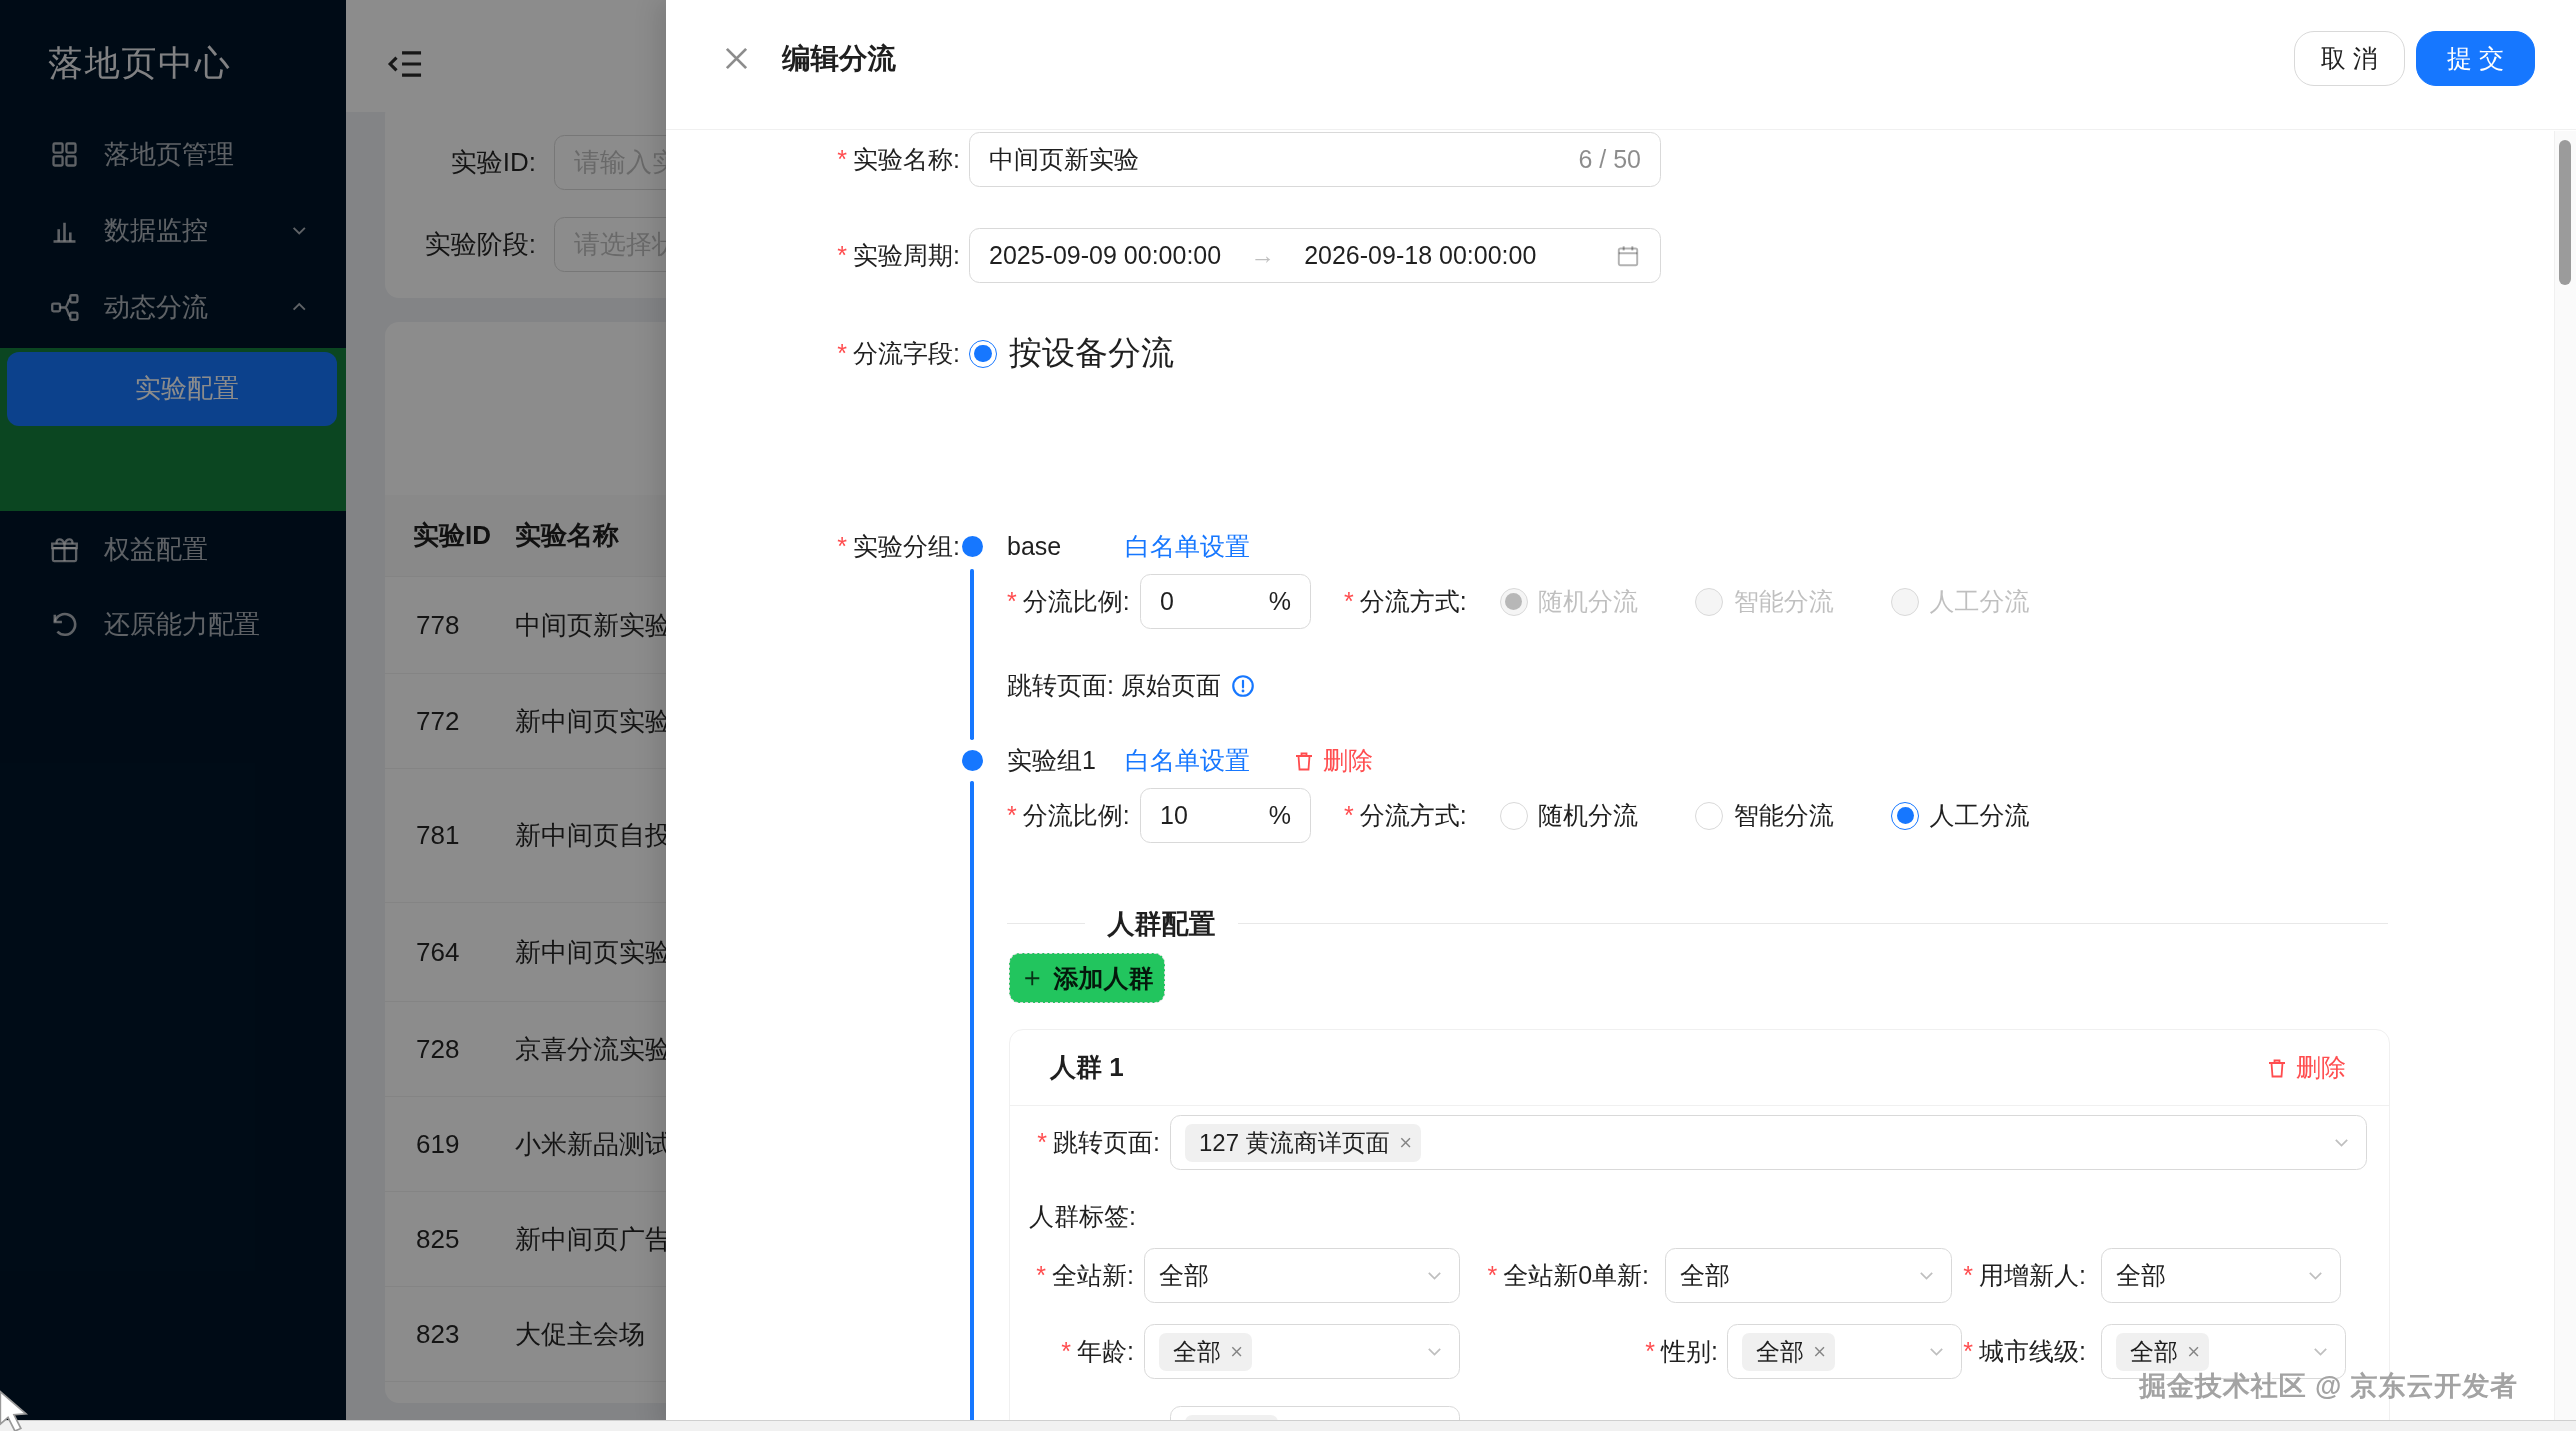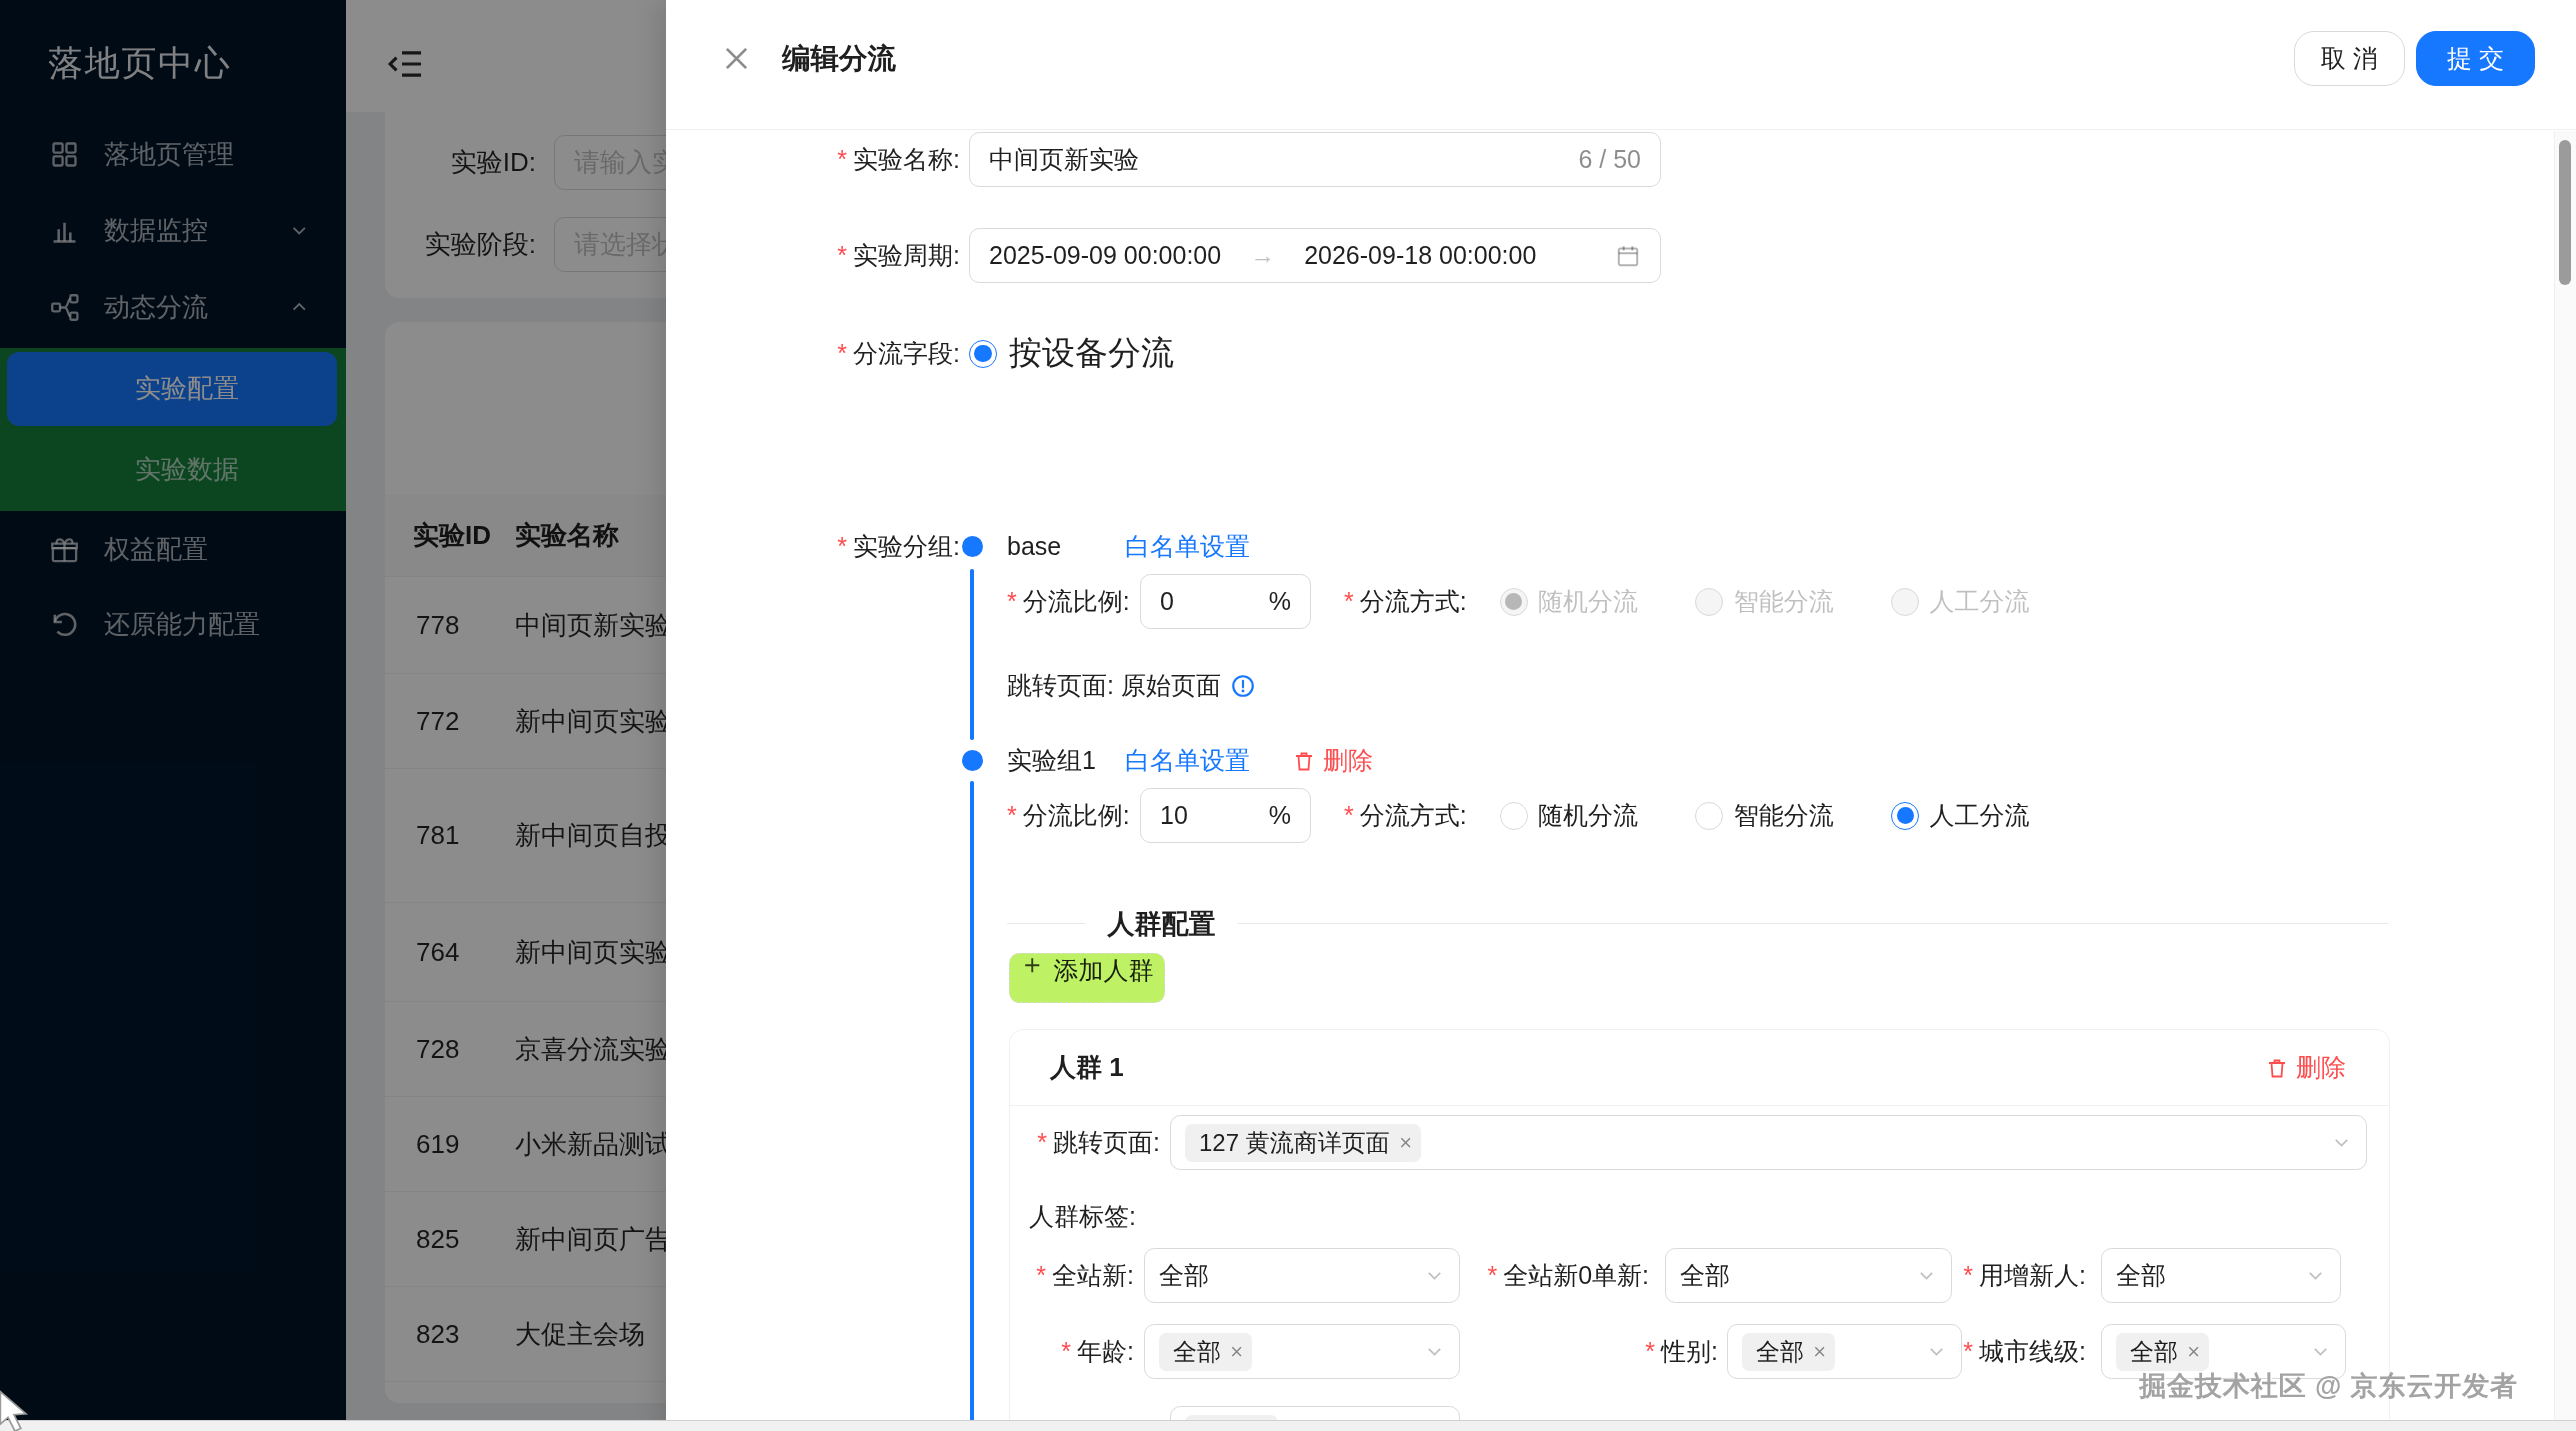--- a/index.html
+++ b/index.html
@@ -73,21 +73,21 @@
   .r-item.dis { color:rgba(0,0,0,.25); }
 
   .dot { position:absolute; width:21px; height:21px; border-radius:50%; background:#1677ff; }
   .tl { position:absolute; width:3.5px; background:#1677ff; border-radius:1.7px; }
 
   .divider { position:absolute; left:341px; width:1381px; height:55px; display:flex; align-items:center; }
   .divider::before { content:""; width:78px; height:1.7px; background:#e8e8e8; }
   .divider::after { content:""; flex:1; height:1.7px; background:#e8e8e8; }
   .divider b { margin:0 22.5px; font-size:27px; color:rgba(0,0,0,.88); }
 
-  .add-btn { position:absolute; left:343px; top:953px; width:156px; height:50px; border:1.7px dashed #d9d9d9; border-radius:10.4px; background:#bef264; display:flex; justify-content:center; font-size:25px; color:rgba(0,0,0,.88); cursor:pointer; }
+  .add-btn { position:absolute; left:343px; top:953px; width:156px; height:50px; border:1.7px dashed #d9d9d9; border-radius:10.4px; background:#22c55e; display:flex; align-items:center; justify-content:center; font-size:25px; color:rgba(0,0,0,.88); cursor:pointer;font-weight:bold; }
   .add-btn svg { margin-right:10.4px; }
 
   .crowd-card { position:absolute; left:343px; top:1029px; width:1381px; height:467px; border:1.7px solid #f0f0f0; border-radius:14px; background:#fff; }
   .cc-head { position:absolute; left:0; top:0; right:0; height:76px; border-bottom:1.7px solid #f0f0f0; display:flex; align-items:center; padding:0 43px 0 40px; }
   .cc-title { font-size:26px; font-weight:700; color:rgba(0,0,0,.88); }
   .cc-head .danger { margin-left:auto; }
   .c-lbl { position:absolute; height:55px; display:flex; align-items:center; justify-content:flex-end; font-size:25px; color:rgba(0,0,0,.88); white-space:nowrap; }
   .c-sel { position:absolute; height:55px; border:1.7px solid #d9d9d9; border-radius:10.4px; background:#fff; display:flex; align-items:center; padding:0 14px; font-size:25px; color:rgba(0,0,0,.88); }
 
   .d-scroll { position:absolute; right:0; top:131px; bottom:0; width:22.5px; background:#fafafa; border-left:1.7px solid #f0f0f0; }
@@ -147,23 +147,20 @@
       <span class="chev">
         <svg viewBox="0 0 24 24" width="22.5" height="22.5" fill="none" stroke="rgba(255,255,255,.68)" stroke-width="2">
             <path d="M6 14.5l6-6 6 6"></path>
           </svg>
       </span>
     </div>
 
     <div class="sb-sub">
       <div class="sb-sel">
         <span>实验配置</span>
-      </div>
-      <div class="sb-sub2">
-        <span>实验数据</span>
       </div>
     </div>
 
     <div class="sb-item" style="top:511px">
       <span class="ic">
         <svg viewBox="0 0 24 24" width="31" height="31" fill="none" stroke="rgba(255,255,255,.68)" stroke-width="1.8">
             <rect x="3" y="11" width="18" height="10" rx="1"></rect>
             <path d="M2.5 7.5h19V11h-19z"></path>
             <path d="M12 7.5V21"></path>
             <path d="M12 7.5C10 2.5 5 3.5 6 7.5M12 7.5c2-5 7-4 6 0"></path>

